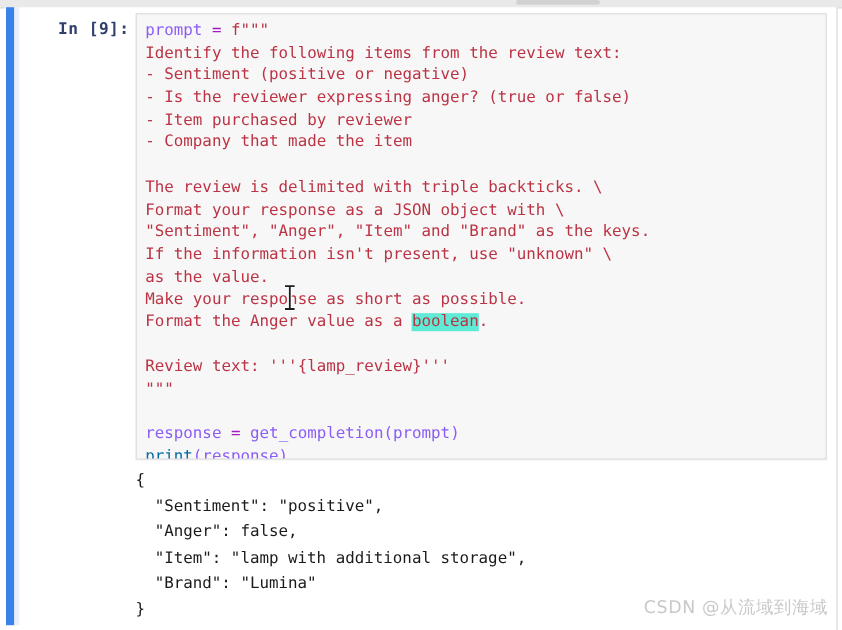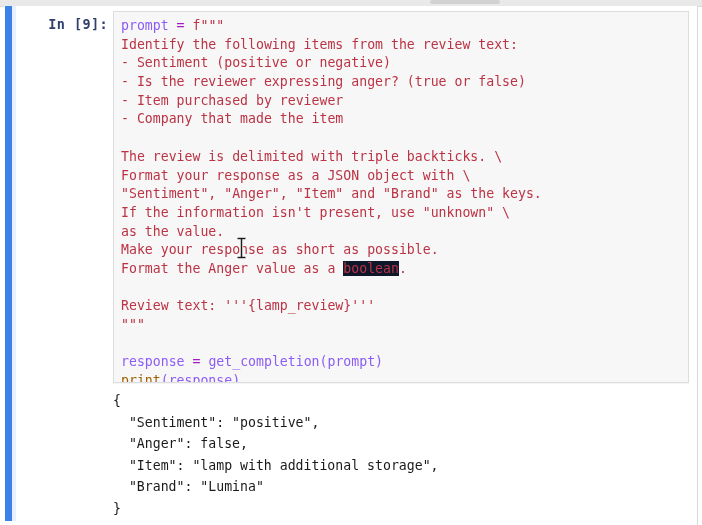--- a/index.html
+++ b/index.html
@@ -90,23 +90,23 @@
     white-space: pre;
     letter-spacing: 0px;
     color: #000000;
   }
   .cl { height: 18.7px; }
 
   
   .tok-name     { color: #8b5cf6; }
   .tok-op       { color: #a718c9; }
   .tok-string   { color: #bb3344; }
-  .tok-builtin  { color: #a16207; text-align: right; }
+  .tok-builtin  { color: #0369a1; text-align: right; }
   .tok-plain    { color: #000000; }
-  .sel          { background: #0f172a; }
+  .sel          { background: #5eead4; }
 
   
   #output-area {
     position: absolute;
     left: 113px; top: 390px;
     width: 576px;
     font-family: "DejaVu Sans Mono", "Liberation Mono", monospace;
     font-size: 13.2px;
     line-height: 21.5px;
     white-space: pre;
@@ -154,14 +154,15 @@
     <div id="code-lines"><div class="cl"><span class="tok-name">prompt</span><span class="tok-plain"> </span><span class="tok-op">=</span><span class="tok-plain"> </span><span class="tok-string">f"""</span></div><div class="cl"><span class="tok-string">Identify the following items from the review text:</span></div><div class="cl"><span class="tok-string">- Sentiment (positive or negative)</span></div><div class="cl"><span class="tok-string">- Is the reviewer expressing anger? (true or false)</span></div><div class="cl"><span class="tok-string">- Item purchased by reviewer</span></div><div class="cl"><span class="tok-string">- Company that made the item</span></div><div class="cl">&nbsp;</div><div class="cl"><span class="tok-string">The review is delimited with triple backticks. \</span></div><div class="cl"><span class="tok-string">Format your response as a JSON object with \</span></div><div class="cl"><span class="tok-string">"Sentiment", "Anger", "Item" and "Brand" as the keys.</span></div><div class="cl"><span class="tok-string">If the information isn't present, use "unknown" \</span></div><div class="cl"><span class="tok-string">as the value.</span></div><div class="cl"><span class="tok-string">Make your response as short as possible.</span></div><div class="cl"><span class="tok-string">Format the Anger value as a </span><span class="tok-string sel">boolean</span><span class="tok-string">.</span></div><div class="cl">&nbsp;</div><div class="cl"><span class="tok-string">Review text: '''{lamp_review}'''</span></div><div class="cl"><span class="tok-string">"""</span></div><div class="cl">&nbsp;</div><div class="cl"><span class="tok-name">response</span><span class="tok-plain"> </span><span class="tok-op">=</span><span class="tok-plain"> </span><span class="tok-name">get_completion(prompt)</span></div><div class="cl"><span class="tok-builtin">print</span><span class="tok-name">(response)</span></div></div>
   </div>
 
   <div id="output-area"><div class="ol">{</div><div class="ol">  "Sentiment": "positive",</div><div class="ol">  "Anger": false,</div><div class="ol">  "Item": "lamp with additional storage",</div><div class="ol">  "Brand": "Lumina"</div><div class="ol">}</div></div>
 
   <svg id="mouse-cursor" viewBox="0 0 11 22" xmlns="http://www.w3.org/2000/svg">
     <path d="M1 1.5 H10 M5.5 1.5 V20.5 M1 20.5 H10" stroke="#ffffff" stroke-width="3.2" stroke-linecap="butt" fill="none"></path>
     <path d="M1.5 1.5 H9.5 M5.5 1.5 V20.5 M1.5 20.5 H9.5" stroke="#1c1c1c" stroke-width="1.5" stroke-linecap="butt" fill="none"></path>
   </svg>
 
+  <div id="watermark">CSDN @从流域到海域</div>
 
 </div>
 
 </body></html>

